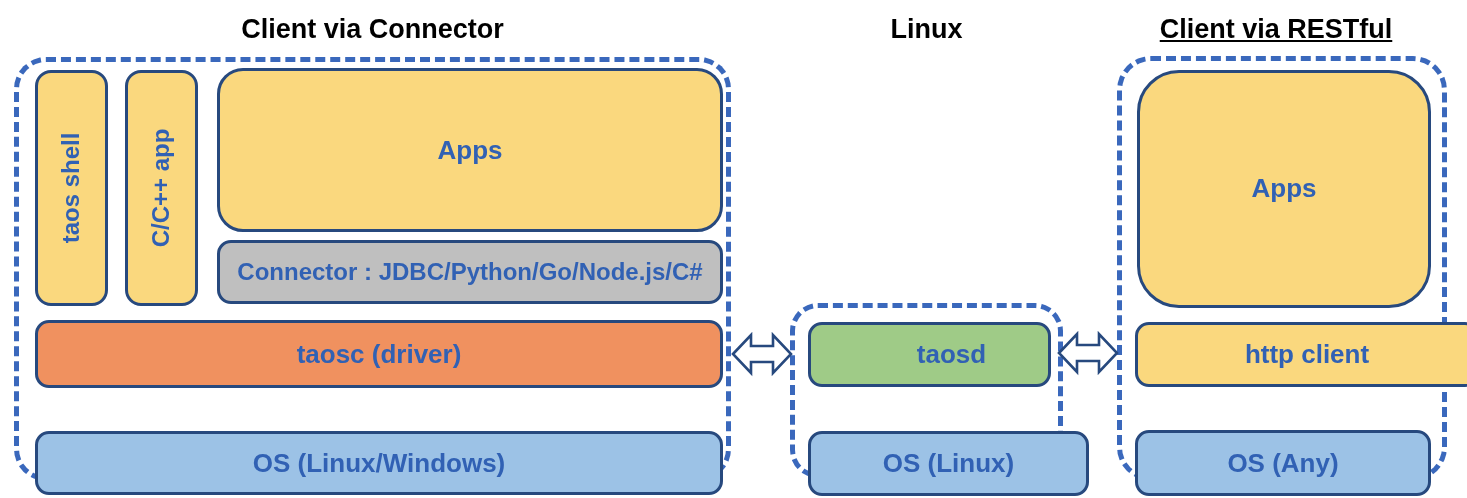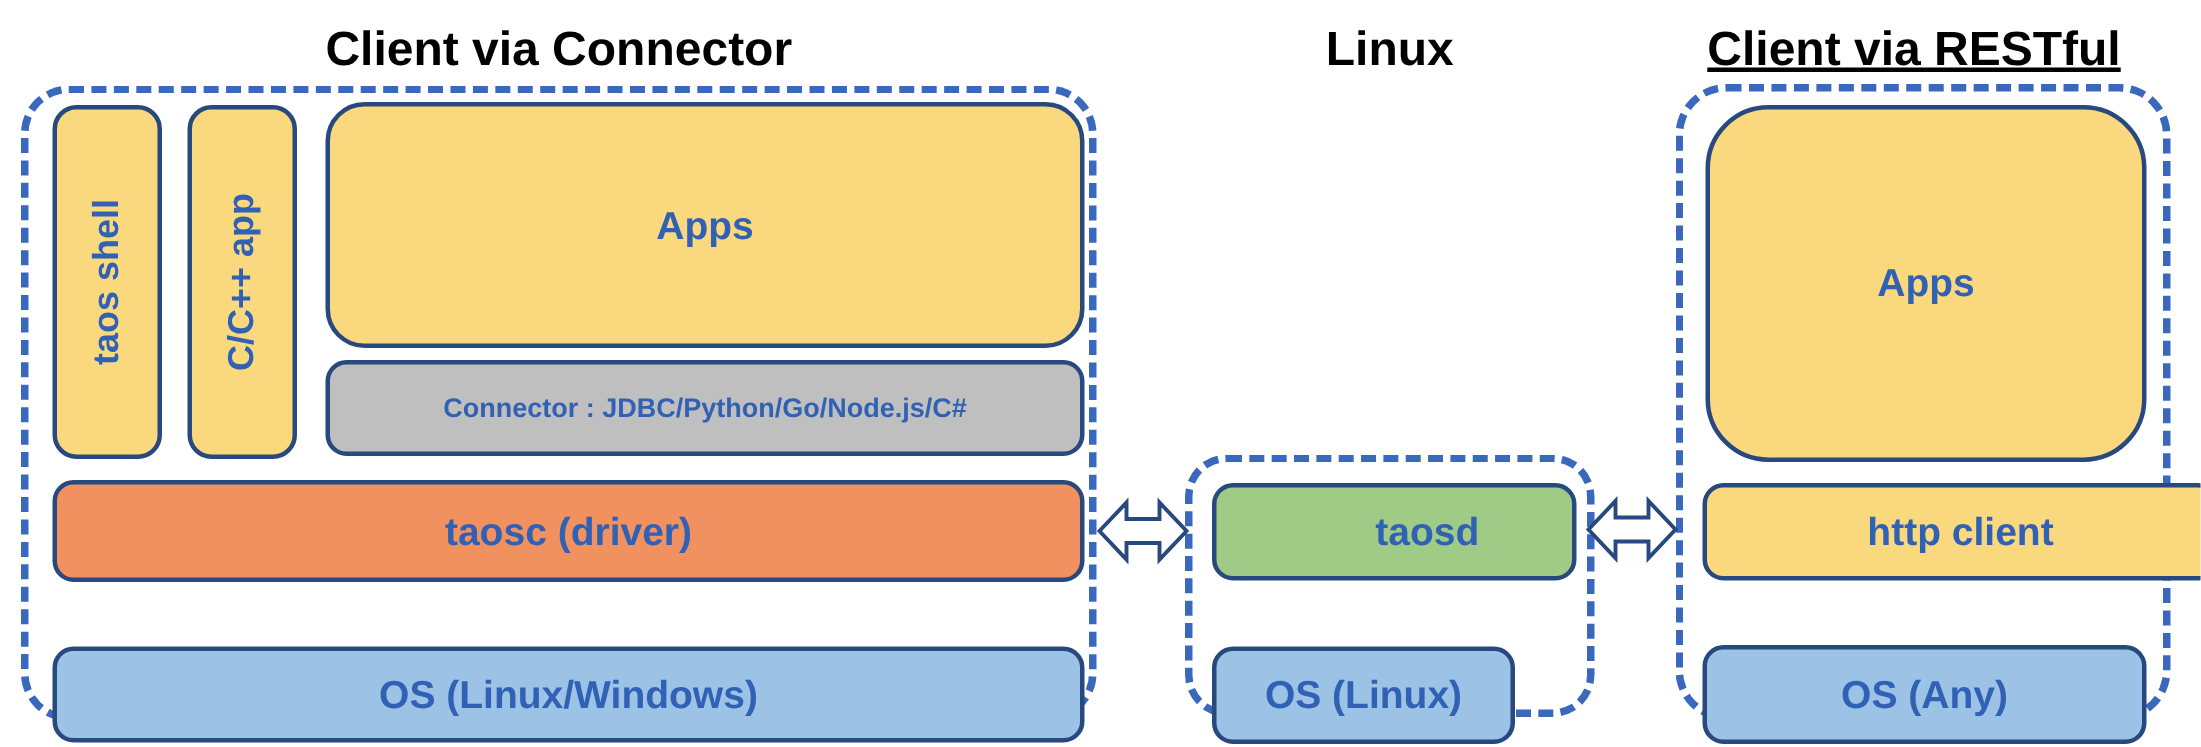--- a/index.html
+++ b/index.html
@@ -15,21 +15,21 @@
     --arrow-fill:#FFFFFF;
   }
   *{box-sizing:border-box;margin:0;padding:0;}
   html,body{width:1467px;height:498px;background:#ffffff;overflow:hidden;}
   body{position:relative;font-family:"Liberation Sans",sans-serif;}
 
   .title{
     position:absolute;
     text-align:center;
     font-weight:bold;
-    font-size:32px;
+    font-size:27px;
     color:var(--title-black);
     letter-spacing:0px;
   }
 
   .dashed-container{
     position:absolute;
     border:5px dashed var(--dash-blue);
     border-radius:32px;
     background:transparent;
   }
@@ -84,39 +84,39 @@
 </div>
 
 <div class="box yellow vbox" style="left:125px;top:70px;width:73px;height:236px;">
   <span>C/C++ app</span>
 </div>
 
 <div class="box yellow big-radius" style="left:217px;top:68px;width:506px;height:164px;">
   <span>Apps</span>
 </div>
 
-<div class="box gray" style="left:217px;top:240px;width:506px;height:64px;font-size:18px;">
+<div class="box gray" style="left:217px;top:240px;width:506px;height:64px;font-size:24px;">
   <span>Connector : JDBC/Python/Go/Node.js/C#</span>
 </div>
 
 <div class="box orange" style="left:35px;top:320px;width:688px;height:68px;">
   <span>taosc (driver)</span>
 </div>
 
 <div class="box blue" style="left:35px;top:397px;width:688px;height:64px;">
   <span>OS (Linux/Windows)</span>
 </div>
 
 <div class="dashed-container" style="left:790px;top:303px;width:273px;height:175px;border-radius:28px;"></div>
 
 <div class="box green" style="left:808px;top:322px;width:243px;height:65px;">
   <span>taosd</span>
 </div>
 
-<div class="box blue" style="left:808px;top:397px;width:202px;height:65px;">
+<div class="box blue" style="left:808px;top:397px;width:281px;height:65px;">
   <span>OS (Linux)</span>
 </div>
 
 <div class="dashed-container" style="left:1117px;top:56px;width:330px;height:425px;border-radius:34px;"></div>
 
 <div class="box yellow xl-radius two-line" style="left:1137px;top:70px;width:294px;height:238px;">
   <div>
     <div>Apps</div>
   </div>
 </div>

